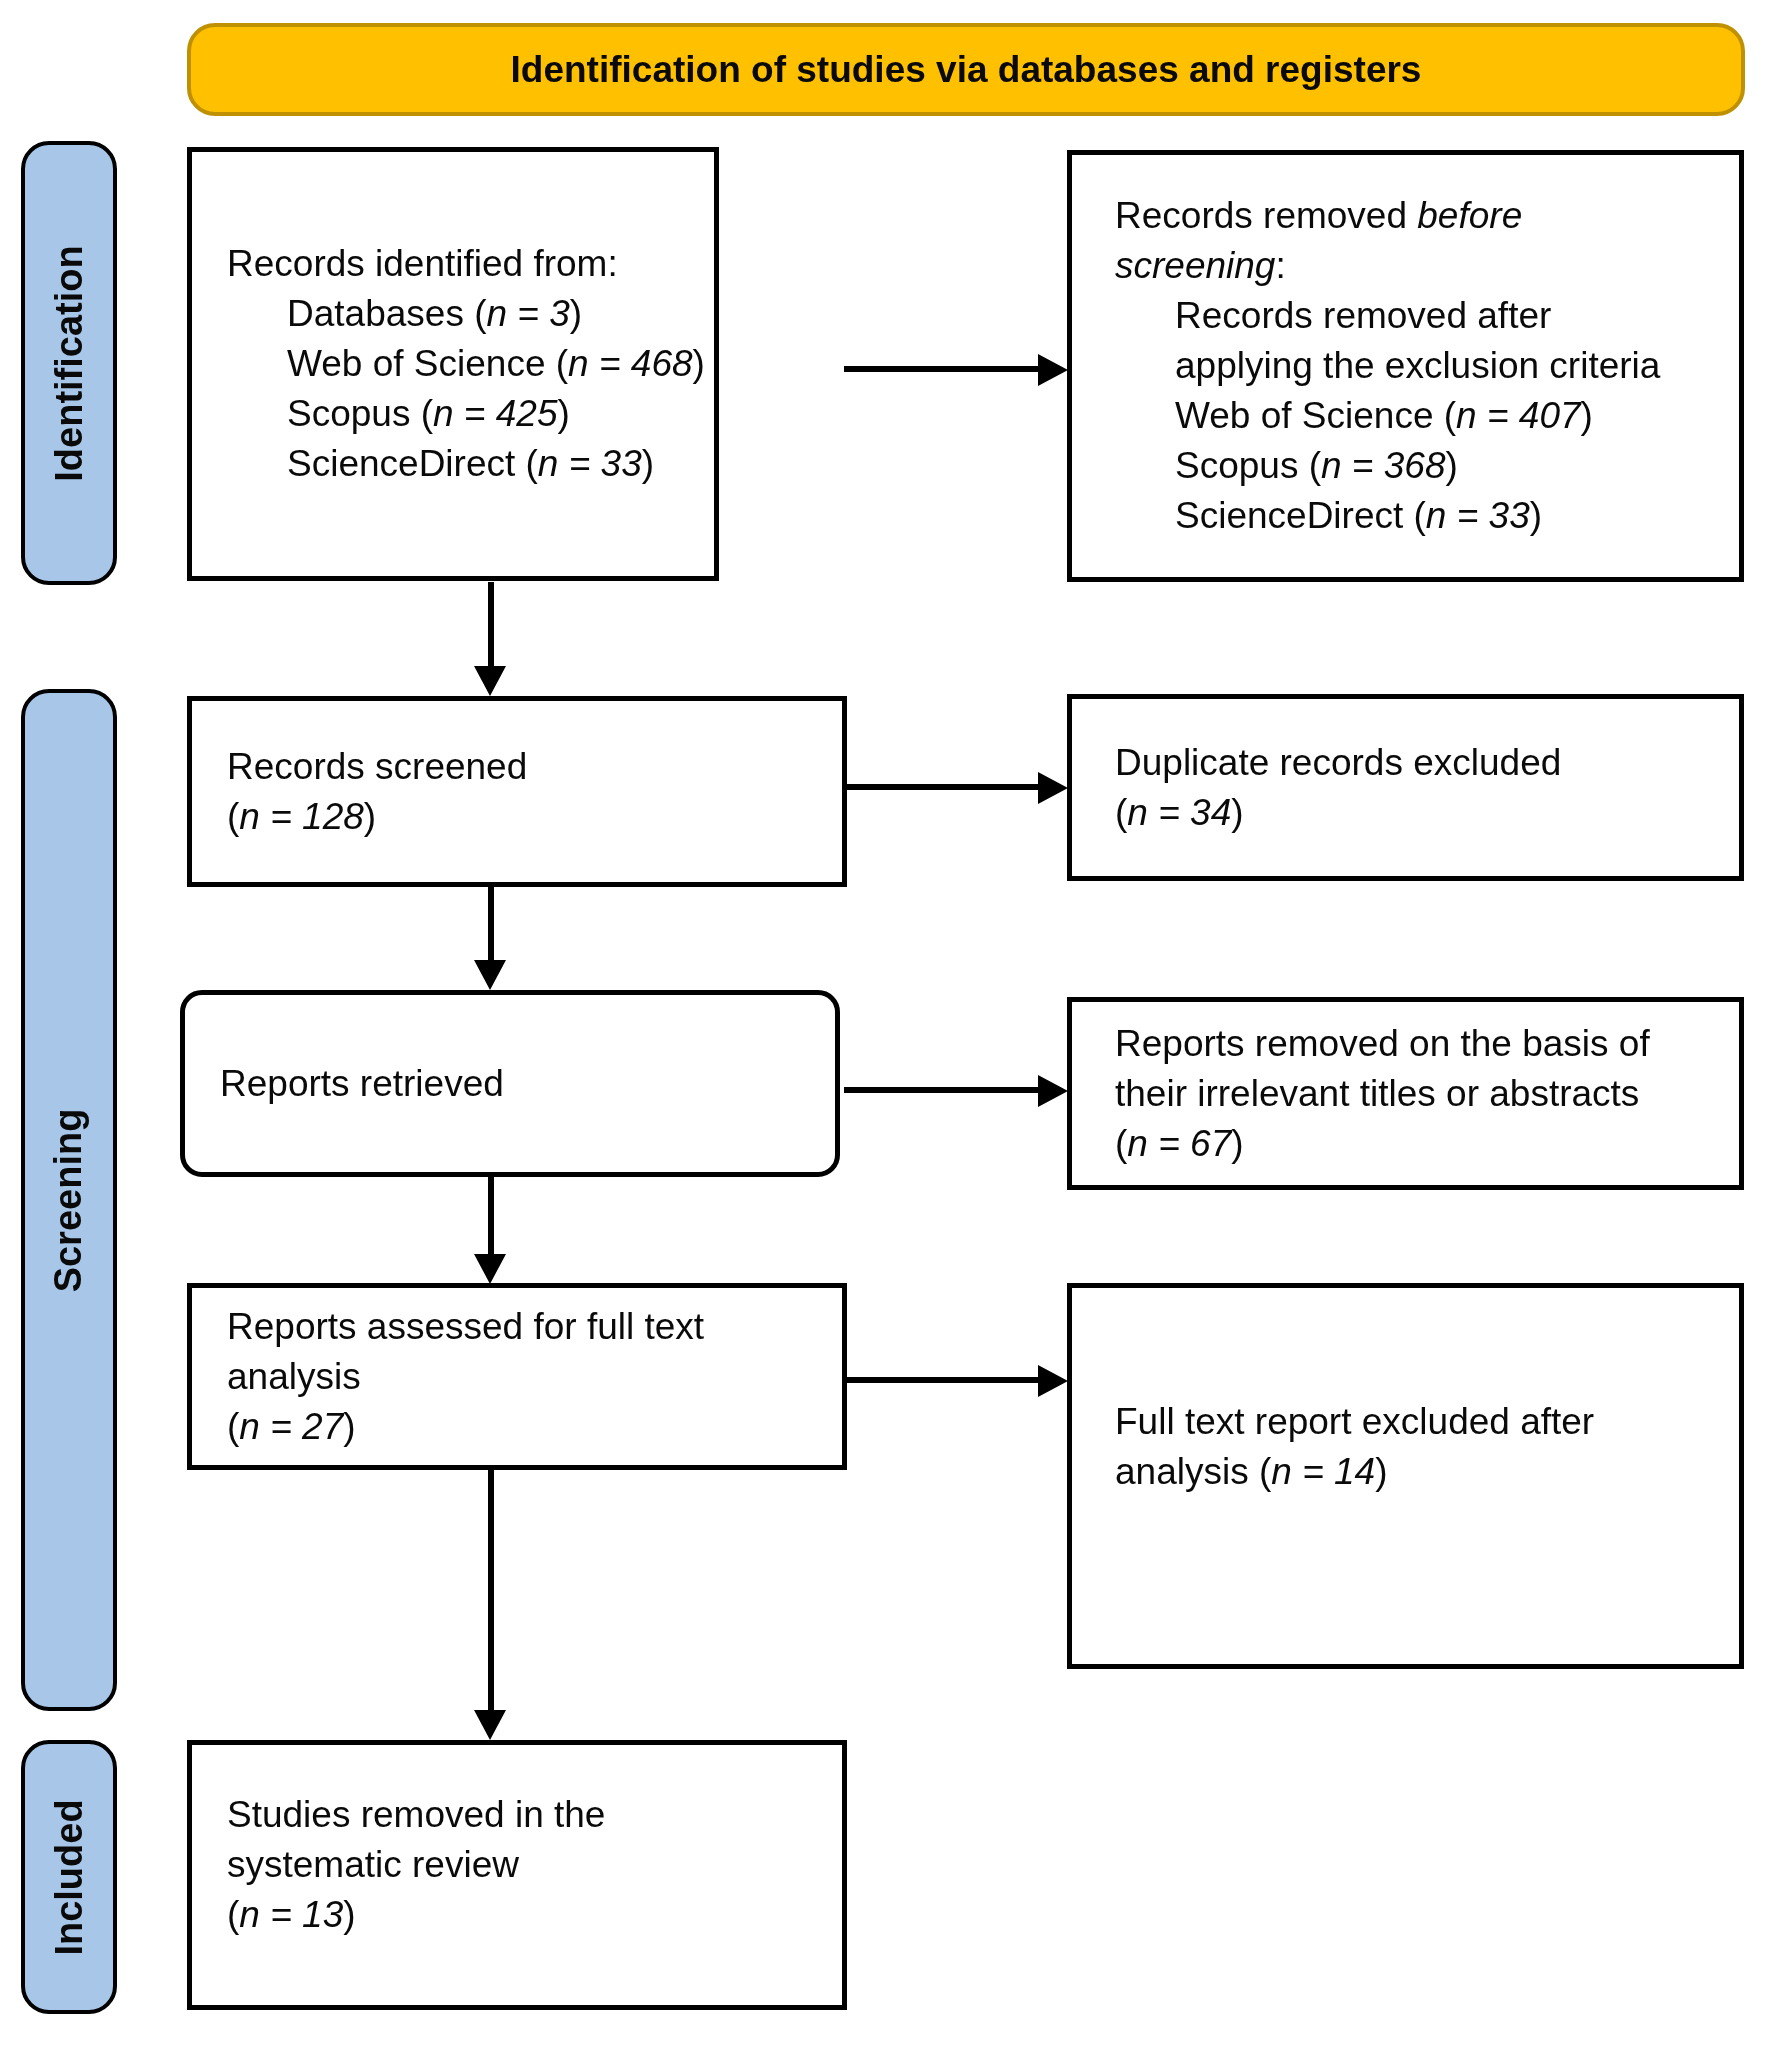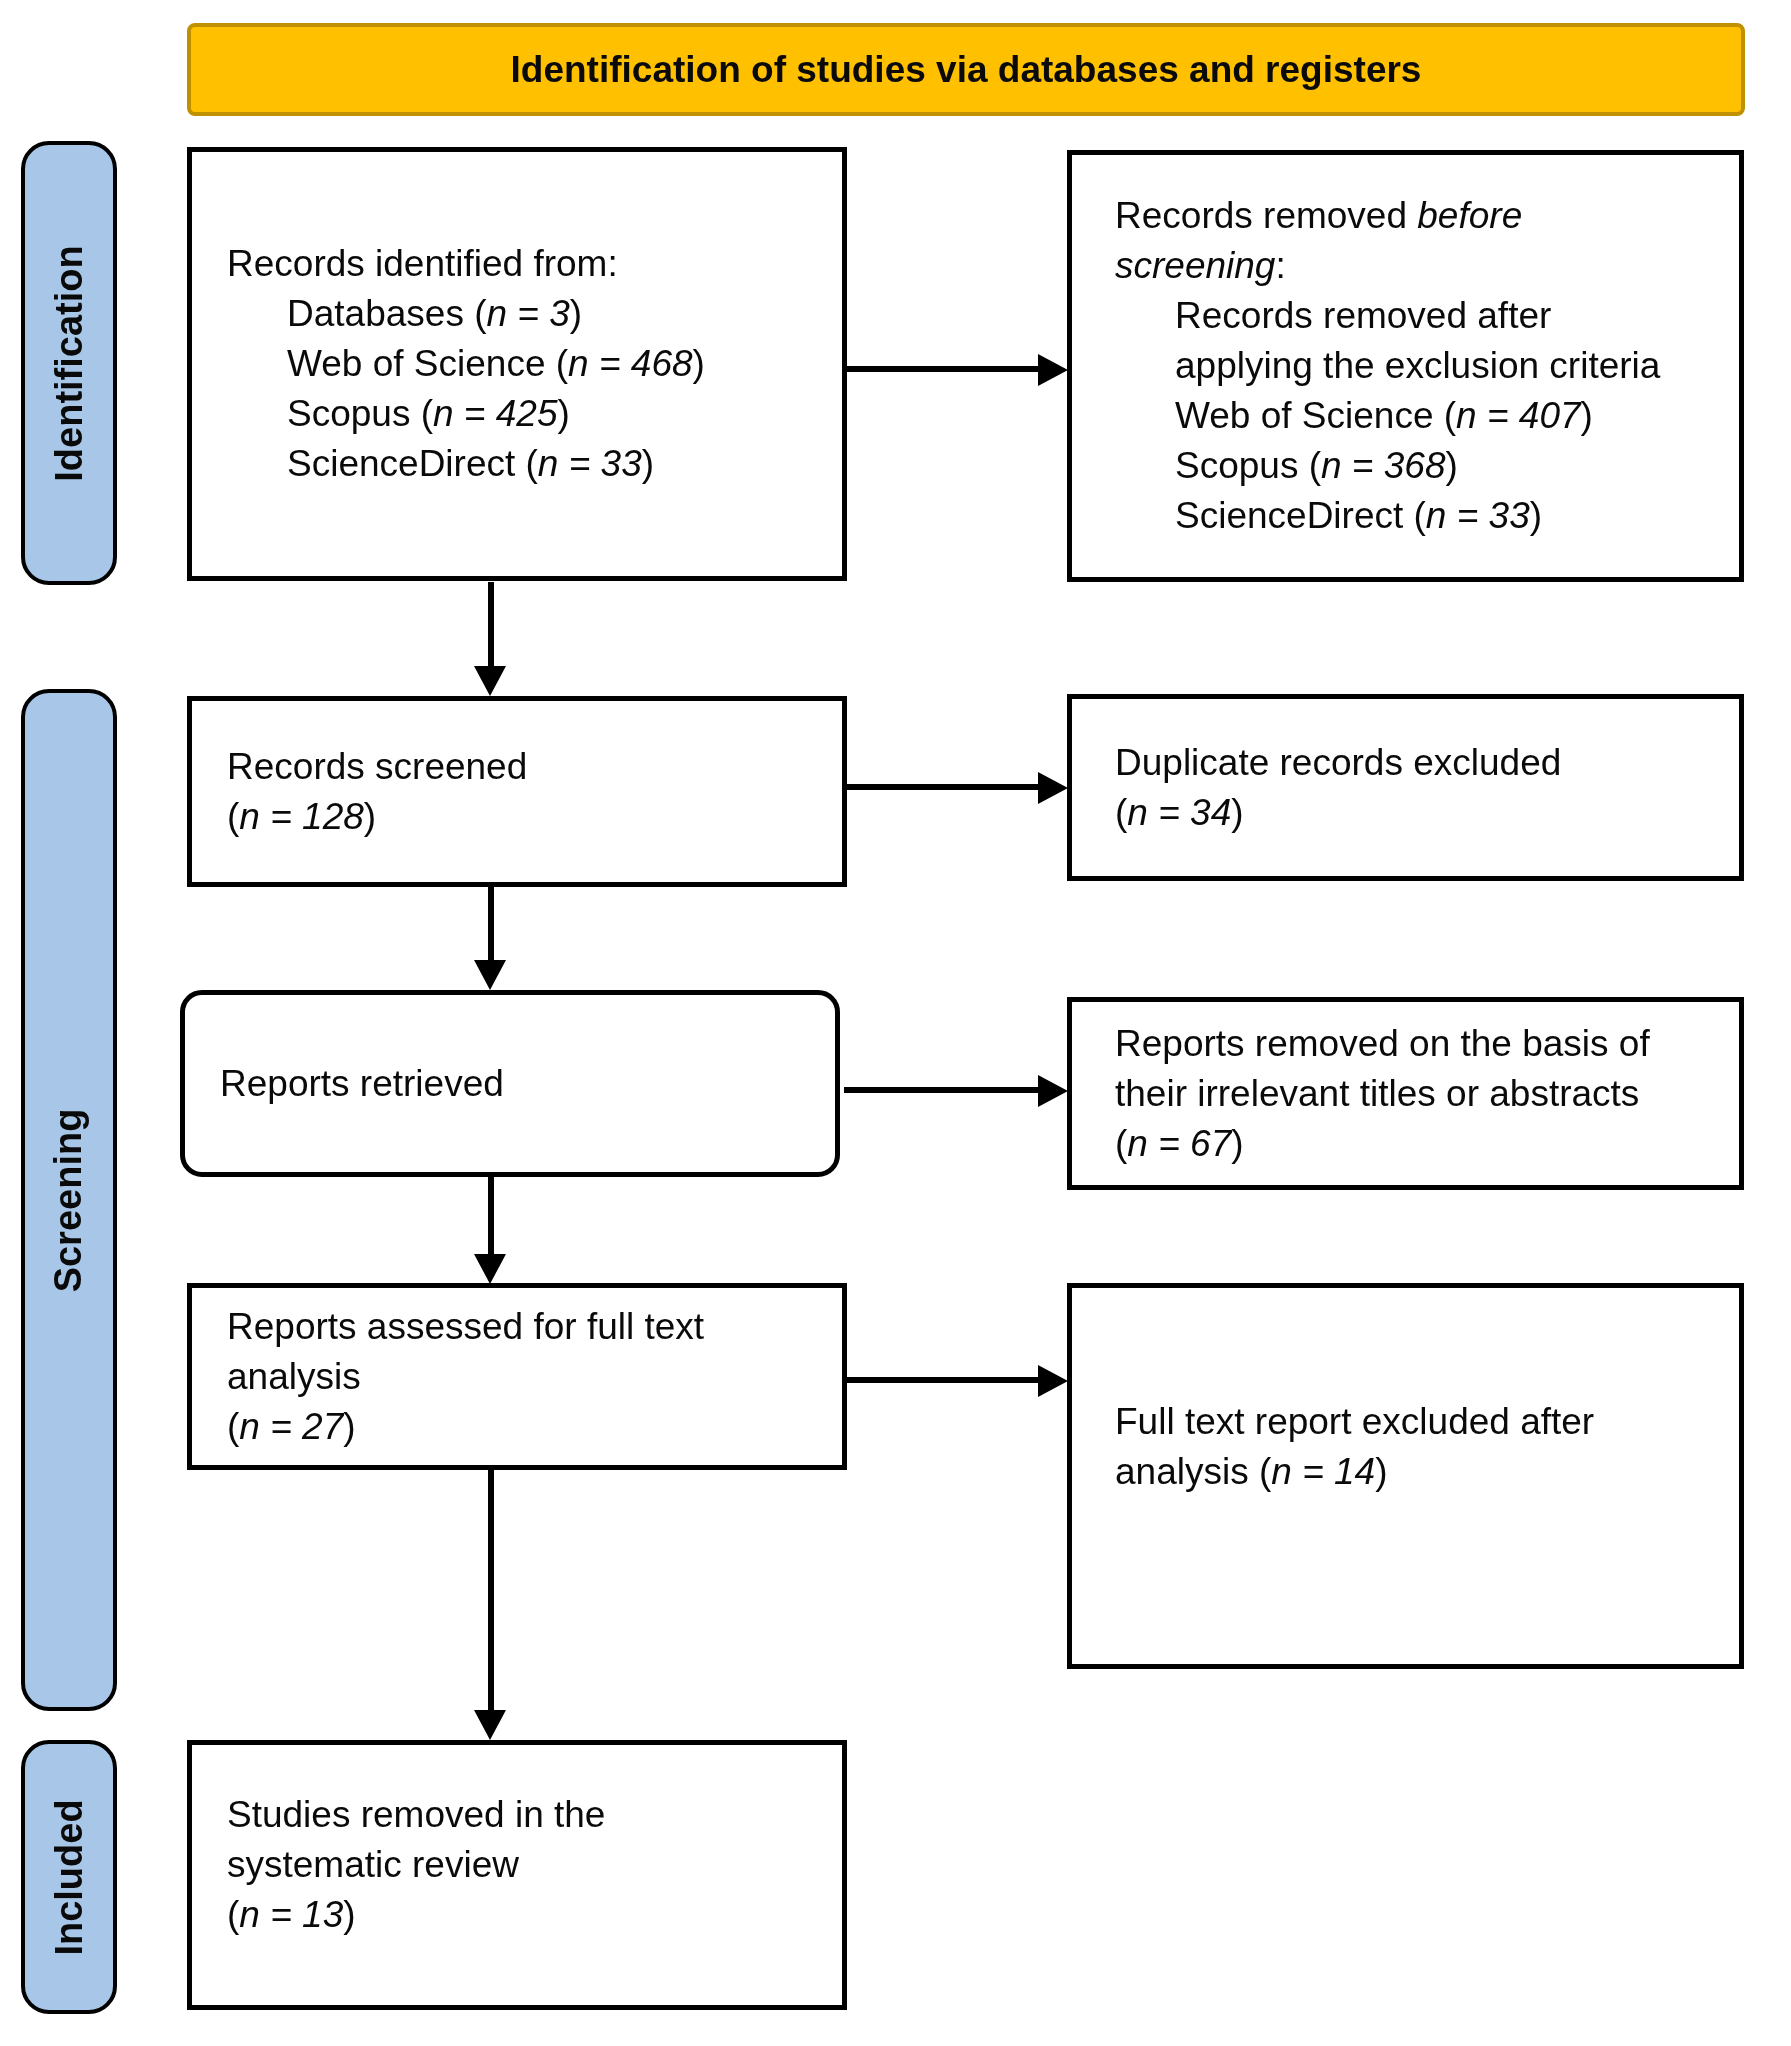--- a/index.html
+++ b/index.html
@@ -15,21 +15,21 @@
   }
 
   
   .banner{
     position:absolute;
     left:187px; top:23px;
     width:1558px; height:93px;
     box-sizing:border-box;
     background:var(--banner-bg,#FFC000);
     border:4.2px solid var(--banner-border,#BF9000);
-    border-radius:8px;
+    border-radius:28px;
     display:flex; align-items:center; justify-content:center;
     font-size:37px; font-weight:bold;
     color:var(--text-color,#0a0a0a);
   }
 
   
   .stage{
     position:absolute;
     left:21px; width:96px;
     box-sizing:border-box;
@@ -57,21 +57,21 @@
     display:flex; flex-direction:column; justify-content:center;
     font-size:37px; line-height:50px;
     color:var(--text-color,#0a0a0a);
   }
   .box .line{white-space:nowrap;}
   .box .line.indent{padding-left:60px;}
   .box .em{font-style:italic;}
   .box-left{padding-left:35px; padding-right:8.3px;}
   .box-right{padding-left:43px; padding-right:8.3px;}
 
-  #box-identified {left:187px;  top:147px;  width:660px; height:434px;}
+  #box-identified {left:187px;  top:147px;  width:532px; height:434px;}
   #box-removed    {left:1067px; top:150px;  width:677px; height:432px;}
   #box-screened   {left:187px;  top:696px;  width:660px; height:191px;}
   #box-duplicates {left:1067px; top:694px;  width:677px; height:187px;}
   #box-retrieved  {left:180px;  top:990px; width:660px; height:187px;border-radius:22px;}
   #box-irrelevant {left:1067px; top:997px; width:677px; height:193px;}
   #box-assessed   {left:187px;  top:1283px; width:660px; height:187px;}
   #box-fulltext   {left:1067px; top:1283px; width:677px; height:386px; padding-bottom:58px;}
   #box-included   {left:187px;  top:1740px; width:660px; height:270px; padding-bottom:21px;}
 
   

